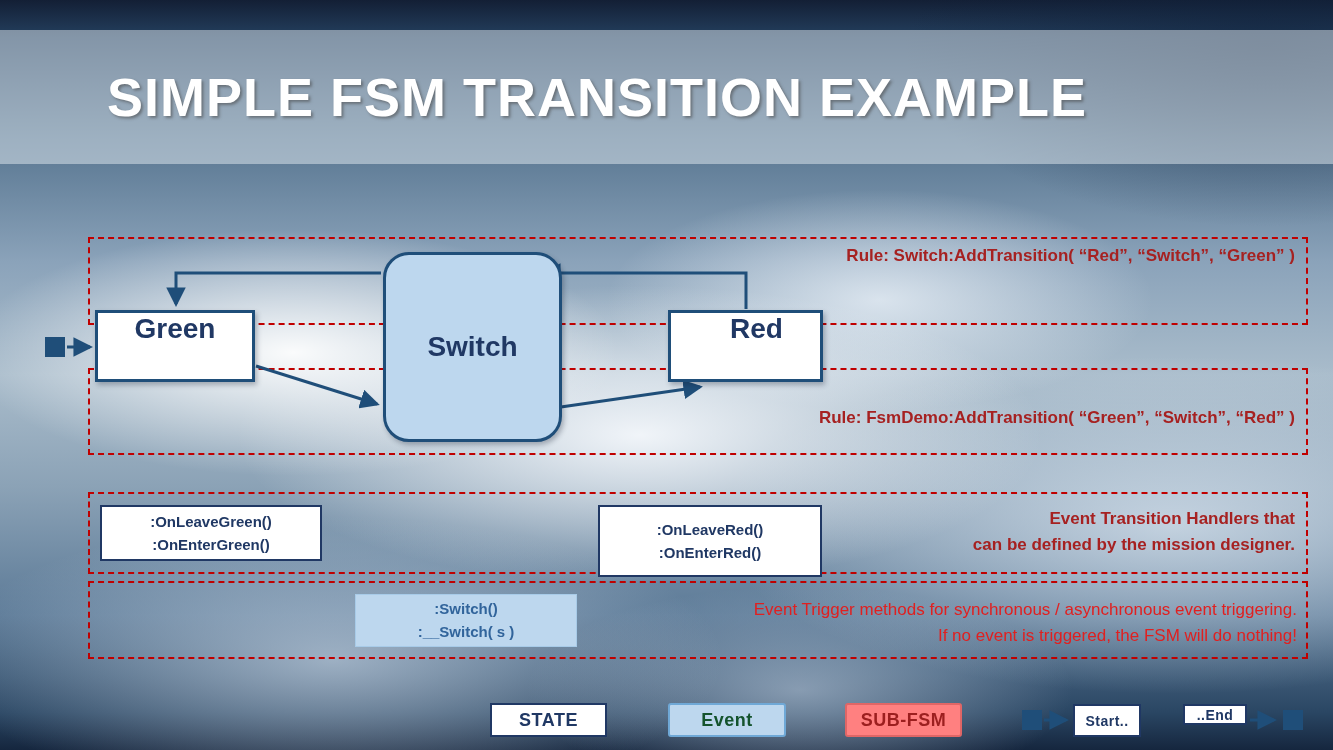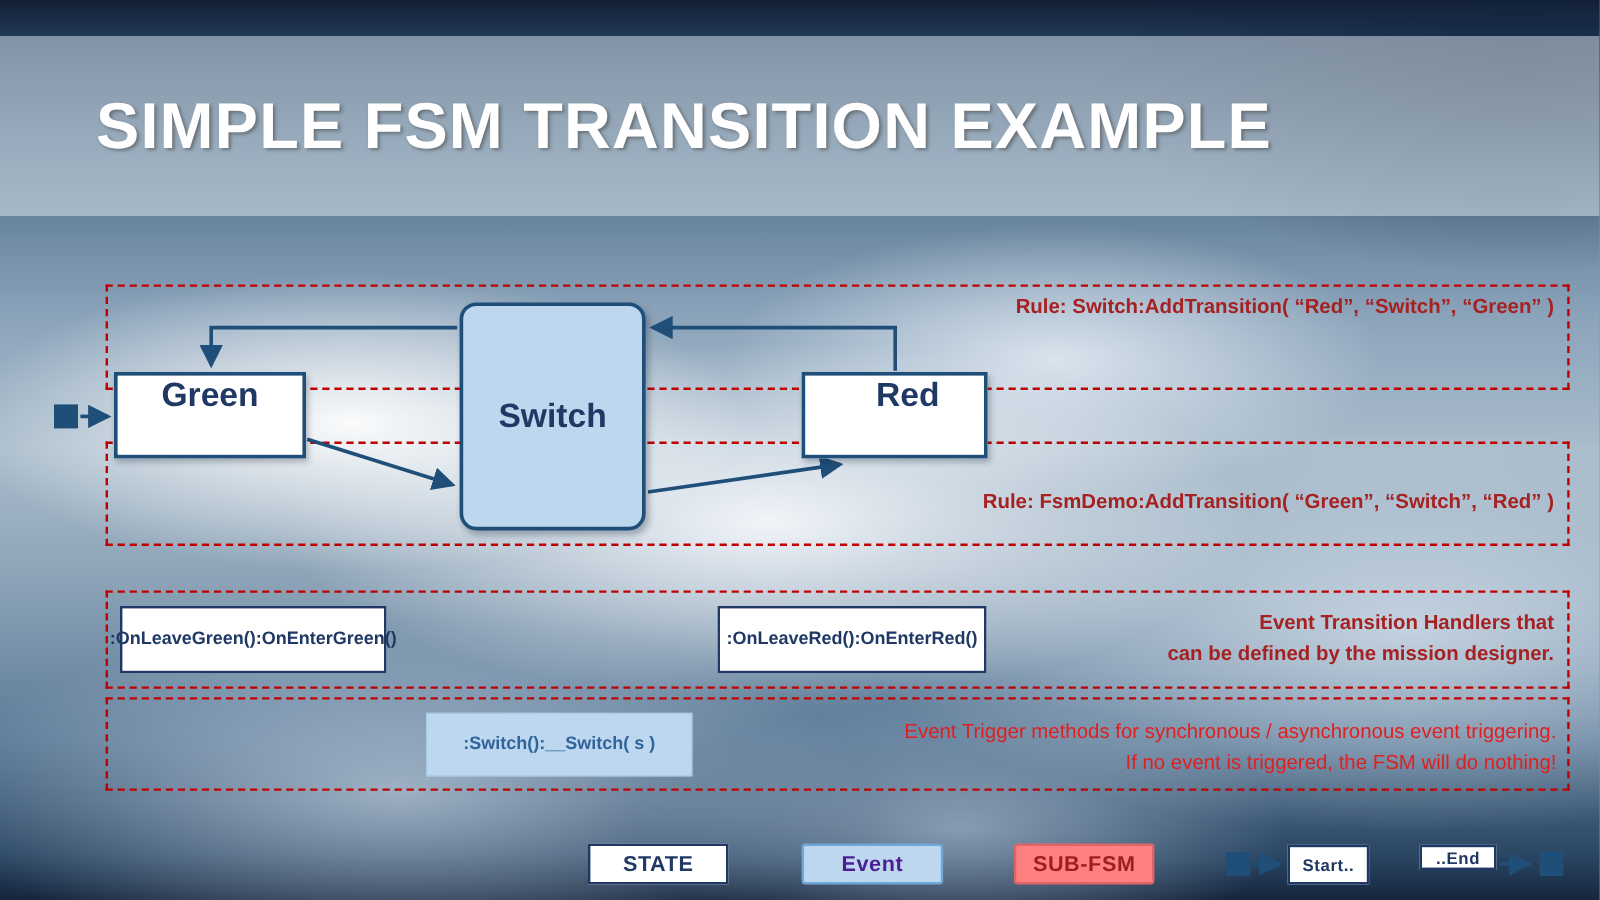--- a/index.html
+++ b/index.html
@@ -14,23 +14,23 @@
       radial-gradient(ellipse 500px 190px at 22% 47%, rgba(255,255,255,0.95) 0%, rgba(255,255,255,0) 65%),
       radial-gradient(ellipse 620px 230px at 48% 58%, rgba(250,252,255,0.90) 0%, rgba(255,255,255,0) 65%),
       radial-gradient(ellipse 420px 170px at 66% 40%, rgba(240,246,252,0.75) 0%, rgba(255,255,255,0) 65%),
       radial-gradient(ellipse 700px 260px at 88% 70%, rgba(225,235,245,0.70) 0%, rgba(255,255,255,0) 65%),
       radial-gradient(ellipse 600px 220px at 25% 88%, rgba(205,218,232,0.65) 0%, rgba(255,255,255,0) 65%),
       radial-gradient(ellipse 420px 160px at 60% 92%, rgba(190,205,222,0.60) 0%, rgba(255,255,255,0) 65%),
       linear-gradient(180deg,#131f35 0%,#24405f 5%,#56748f 18%,#8ba3ba 35%,#a9bccb 50%,#8ba2b6 65%,#5c7a97 82%,#2a4663 95%,#15263e 100%);
   }
 
   .title-band {
-    position:absolute; left:0; top:30px; width:1333px; height:150px;
+    position:absolute; left:0; top:30px; width:1333px; height:134px;
     background:rgba(228,235,242,0.50);
-    display:flex; align-items:center; padding-left:80px; z-index:2;
+    display:flex; align-items:center; padding-left:107px; z-index:2;
   }
   .title {
     font-size:54px; font-weight:bold; color:#ffffff; letter-spacing:1px;
     text-shadow:2px 2px 3px rgba(70,70,70,0.55);
   }
 
   .dashed-box { position:absolute; border:2px dashed #C00000; z-index:4; }
   #rule-box-1   { left:88px; top:237px; width:1220px; height:88px; }
   #rule-box-2   { left:88px; top:368px; width:1220px; height:87px; }
   #handlers-box { left:88px; top:492px; width:1220px; height:82px; }
@@ -48,59 +48,59 @@
 
   .state-box {
     position:absolute; z-index:6; background:#ffffff; border:3px solid #1F4E79;
     display:flex; align-items:flex-start; justify-content:center;
     font-size:28px; font-weight:bold; color:#203864;
     box-shadow:2px 3px 5px rgba(20,30,50,0.30);
   }
   #state-green { left:95px;  top:310px; width:160px; height:72px; }
   #state-red   { left:668px; top:310px; width:155px; height:72px;padding-left:22px; }
   #event-switch {
-    position:absolute; z-index:6; left:383px; top:252px; width:155px; height:190px;
-    background:#BDD7EE; border:3px solid #1F4E79; border-radius:14px;
+    position:absolute; z-index:6; left:383px; top:252px; width:179px; height:190px;
+    background:#BDD7EE; border:3px solid #1F4E79; border-radius:26px;
     display:flex; align-items:center; justify-content:center;
     font-size:28px; font-weight:bold; color:#203864;
     box-shadow:2px 3px 5px rgba(20,30,50,0.30);
   }
 
   .handler-box {
     position:absolute; z-index:6; background:#ffffff; border:2px solid #203864;
-    display:flex; align-items:center; justify-content:center;
+    display:flex; flex-direction:column; align-items:center; justify-content:center;
     font-size:15px; font-weight:bold; color:#203864; line-height:1.55; text-align:center;
   }
   #handler-green  { left:100px; top:505px; width:222px; height:56px; }
   #handler-switch { left:355px; top:505px; width:222px; height:56px; }
-  #handler-red    { left:598px; top:505px; width:224px; height:56px; }
+  #handler-red    { left:598px; top:505px; width:224px; height:72px; }
 
   .handlers-caption {
     position:absolute; right:38px; top:506px; z-index:7; text-align:right;
     font-size:17px; font-weight:bold; color:#A62121; line-height:1.55;
   }
 
   #trigger-box {
     position:absolute; z-index:6; left:355px; top:594px; width:222px; height:53px;
     background:#BDD7EE; border:1px solid #a8cbe8;
-    display:flex; align-items:center; justify-content:center;
+    display:flex; flex-direction:column; align-items:center; justify-content:center;
     font-size:15px; font-weight:bold; color:#31649B; line-height:1.5; text-align:center;
   }
   .triggers-caption {
     position:absolute; right:36px; top:597px; z-index:7; text-align:right;
     font-size:17px; font-weight:normal; color:#E02020; line-height:1.5;
   }
 
   .legend-box {
     position:absolute; z-index:6;
     display:flex; align-items:center; justify-content:center;
     font-weight:bold; font-size:18px; letter-spacing:0.5px;
   }
   #legend-state  { left:490px;  top:703px; width:117px; height:34px; background:#ffffff; border:2px solid #203864; color:#203864; }
-  #legend-event  { left:668px;  top:703px; width:118px; height:34px; background:#BDD7EE; border:2px solid #6FA8D6; color:#4c1d95; border-radius:3px; }
+  #legend-event  { left:668px;  top:703px; width:118px; height:34px; background:#BDD7EE; border:2px solid #6FA8D6; color:#14532d; border-radius:3px; }
   #legend-subfsm { left:845px;  top:703px; width:117px; height:34px; background:#FF8080; border:2px solid #E06666; color:#9C1F1F; border-radius:3px; }
   #legend-start  { left:1073px; top:704px; width:68px;  height:33px; background:#ffffff; border:2px solid #203864; color:#203864; font-size:14px; }
   #legend-end    { left:1183px; top:704px; width:64px;  height:21px; background:#ffffff; border:2px solid #203864; color:#203864; font-size:14px; }
 </style>
 </head>
 <body>
 
 <div class="slide">
 
   <div class="title-band">

